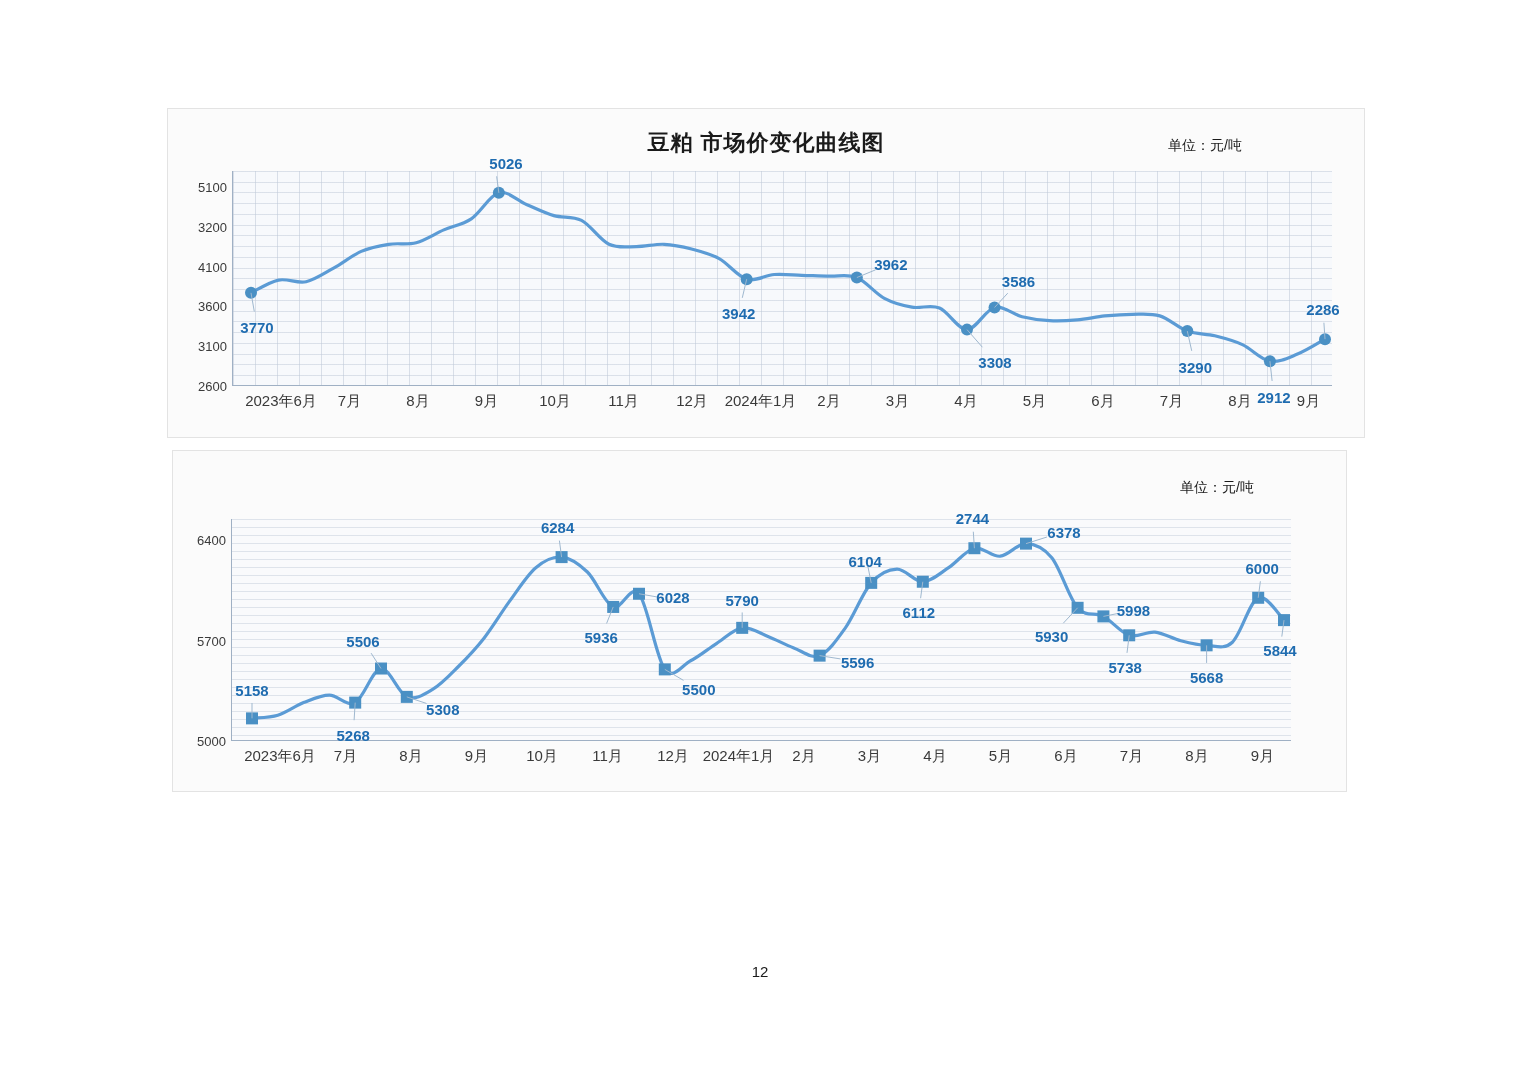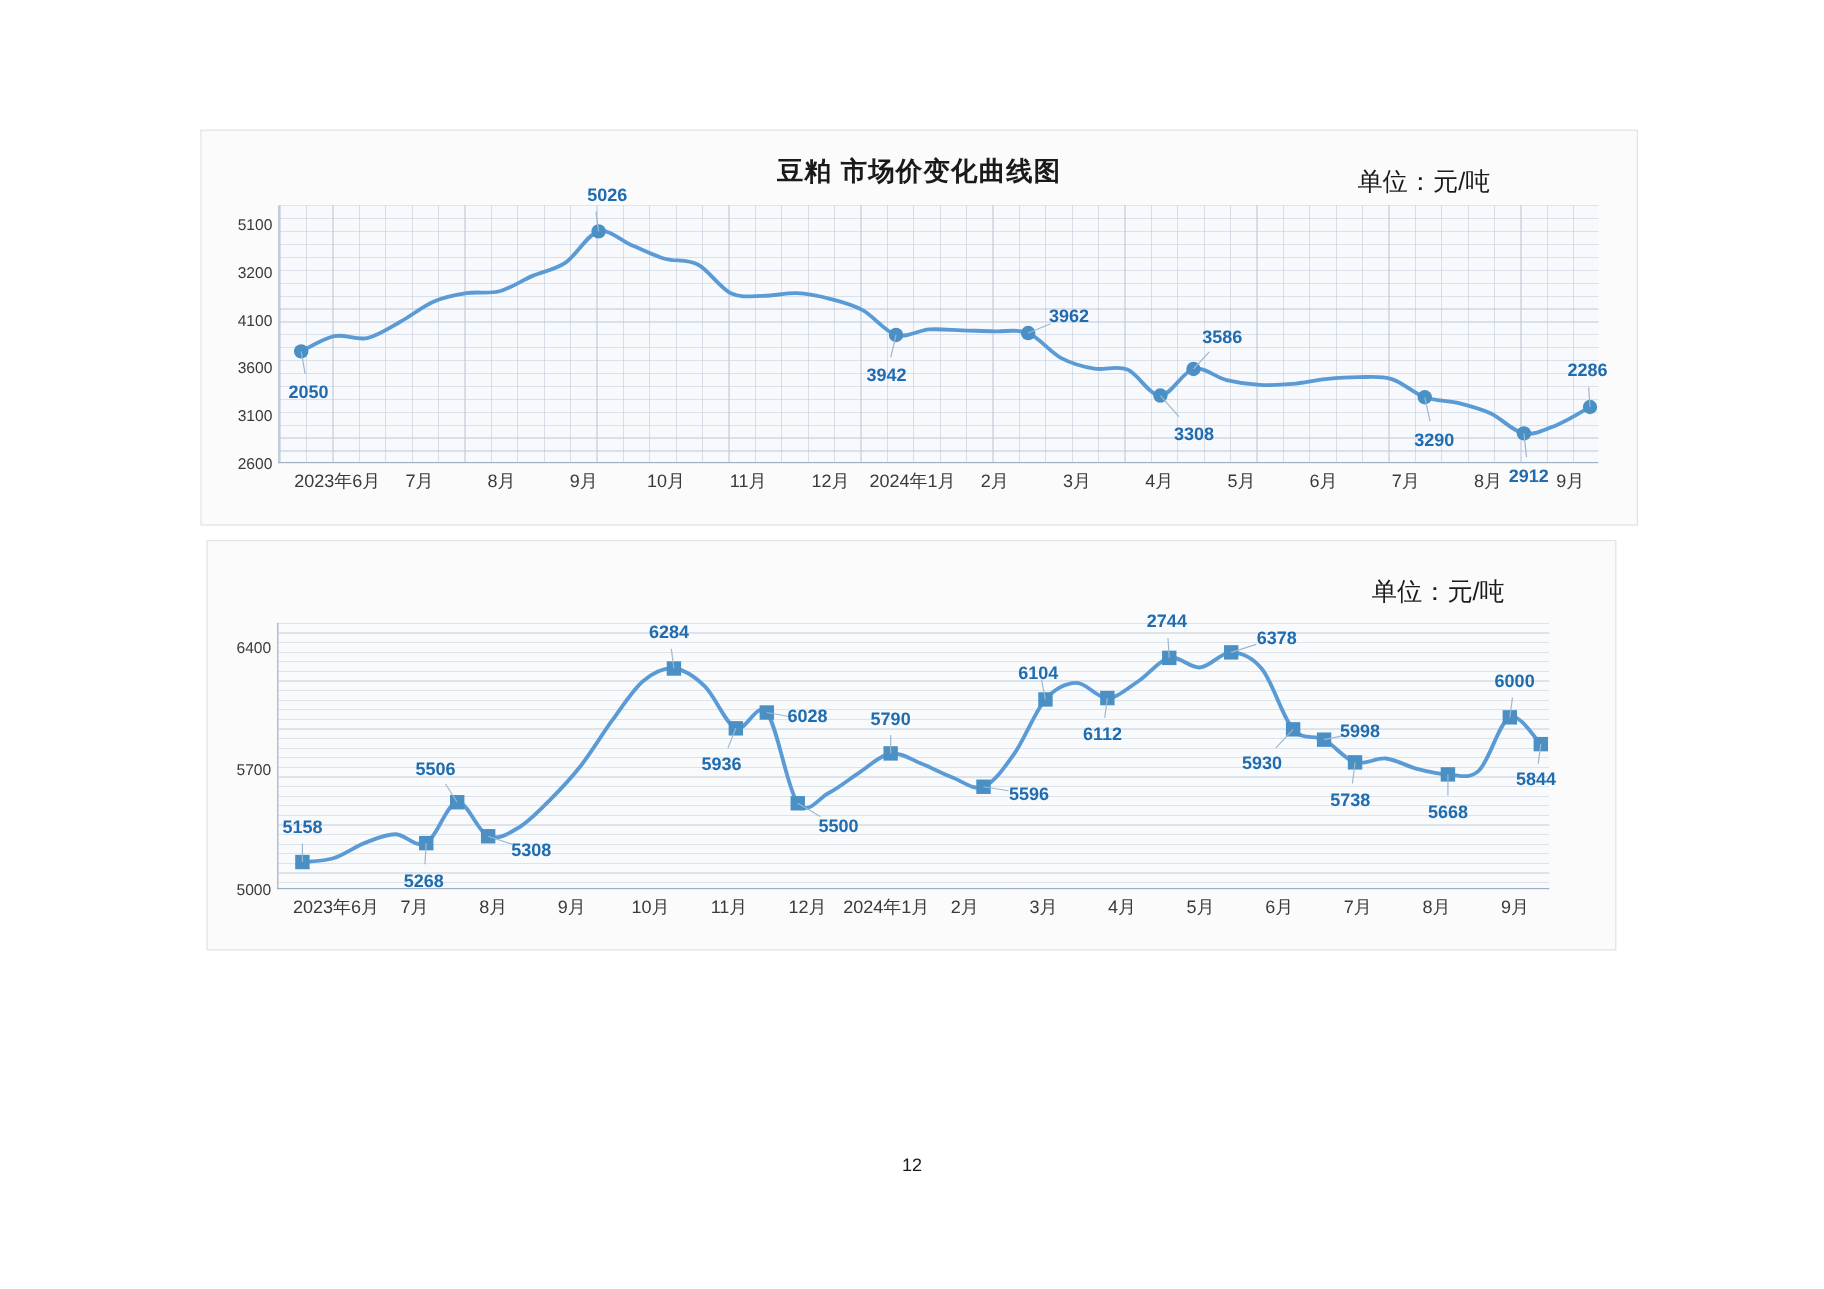--- a/index.html
+++ b/index.html
@@ -33,21 +33,21 @@
     font-size: 22px;
     font-weight: bold;
     color: #1a1a1a;
     letter-spacing: 1px;
   }
   #card-1 .chart-title { top: 19px; }
   #card-2 .chart-title { top: 22px; }
 
   .unit-label {
     position: absolute;
-    font-size: 21px;
+    font-size: 14px;
     color: #1a1a1a;
   }
   #card-1 .unit-label { right: 122px; top: 28px; }
   #card-2 .unit-label { right: 92px; top: 28px; }
 
   .plot {
     position: absolute;
     box-sizing: border-box;
   }
   #plot-1 {
@@ -148,21 +148,21 @@
         <div class="x-tick" style="left: 459px;">12月</div>
         <div class="x-tick" style="left: 527.5px;">2024年1月</div>
         <div class="x-tick" style="left: 596px;">2月</div>
         <div class="x-tick" style="left: 664.5px;">3月</div>
         <div class="x-tick" style="left: 733px;">4月</div>
         <div class="x-tick" style="left: 801.5px;">5月</div>
         <div class="x-tick" style="left: 870px;">6月</div>
         <div class="x-tick" style="left: 938.5px;">7月</div>
         <div class="x-tick" style="left: 1007px;">8月</div>
         <div class="x-tick" style="left: 1075.5px;">9月</div>
-        <div class="dlabel" style="left: 24px; top: 155.833px;">2050</div>
+        <div class="dlabel" style="left: 24px; top: 155.833px;">3770</div>
         <div class="dlabel" style="left: 273px; top: -8.18148px;">5026</div>
         <div class="dlabel" style="left: 505.692px; top: 142.137px;">3942</div>
         <div class="dlabel" style="left: 657.846px; top: 92.5444px;">3962</div>
         <div class="dlabel" style="left: 762px; top: 190.622px;">3308</div>
         <div class="dlabel" style="left: 785.538px; top: 110.485px;">3586</div>
         <div class="dlabel" style="left: 962.308px; top: 196.056px;">3290</div>
         <div class="dlabel" style="left: 1040.92px; top: 226.156px;">2912</div>
         <div class="dlabel" style="left: 1090px; top: 138.178px;">2286</div>
       </div>
   </div>

